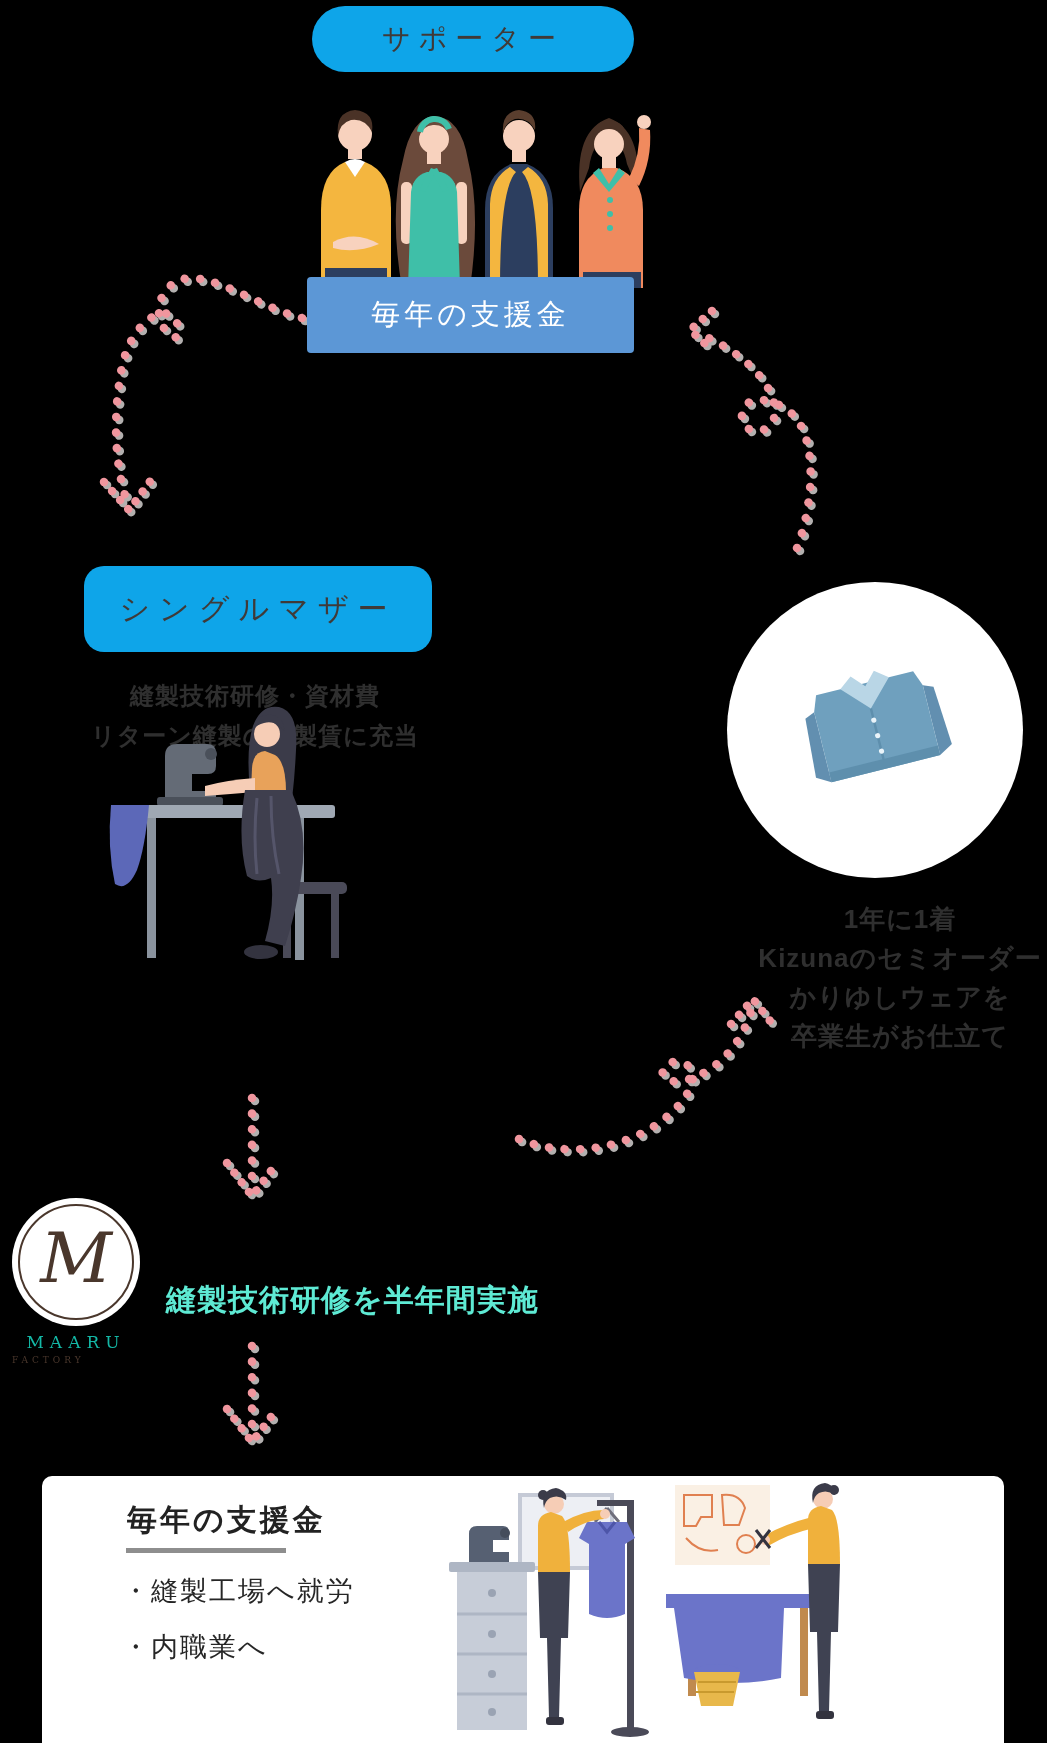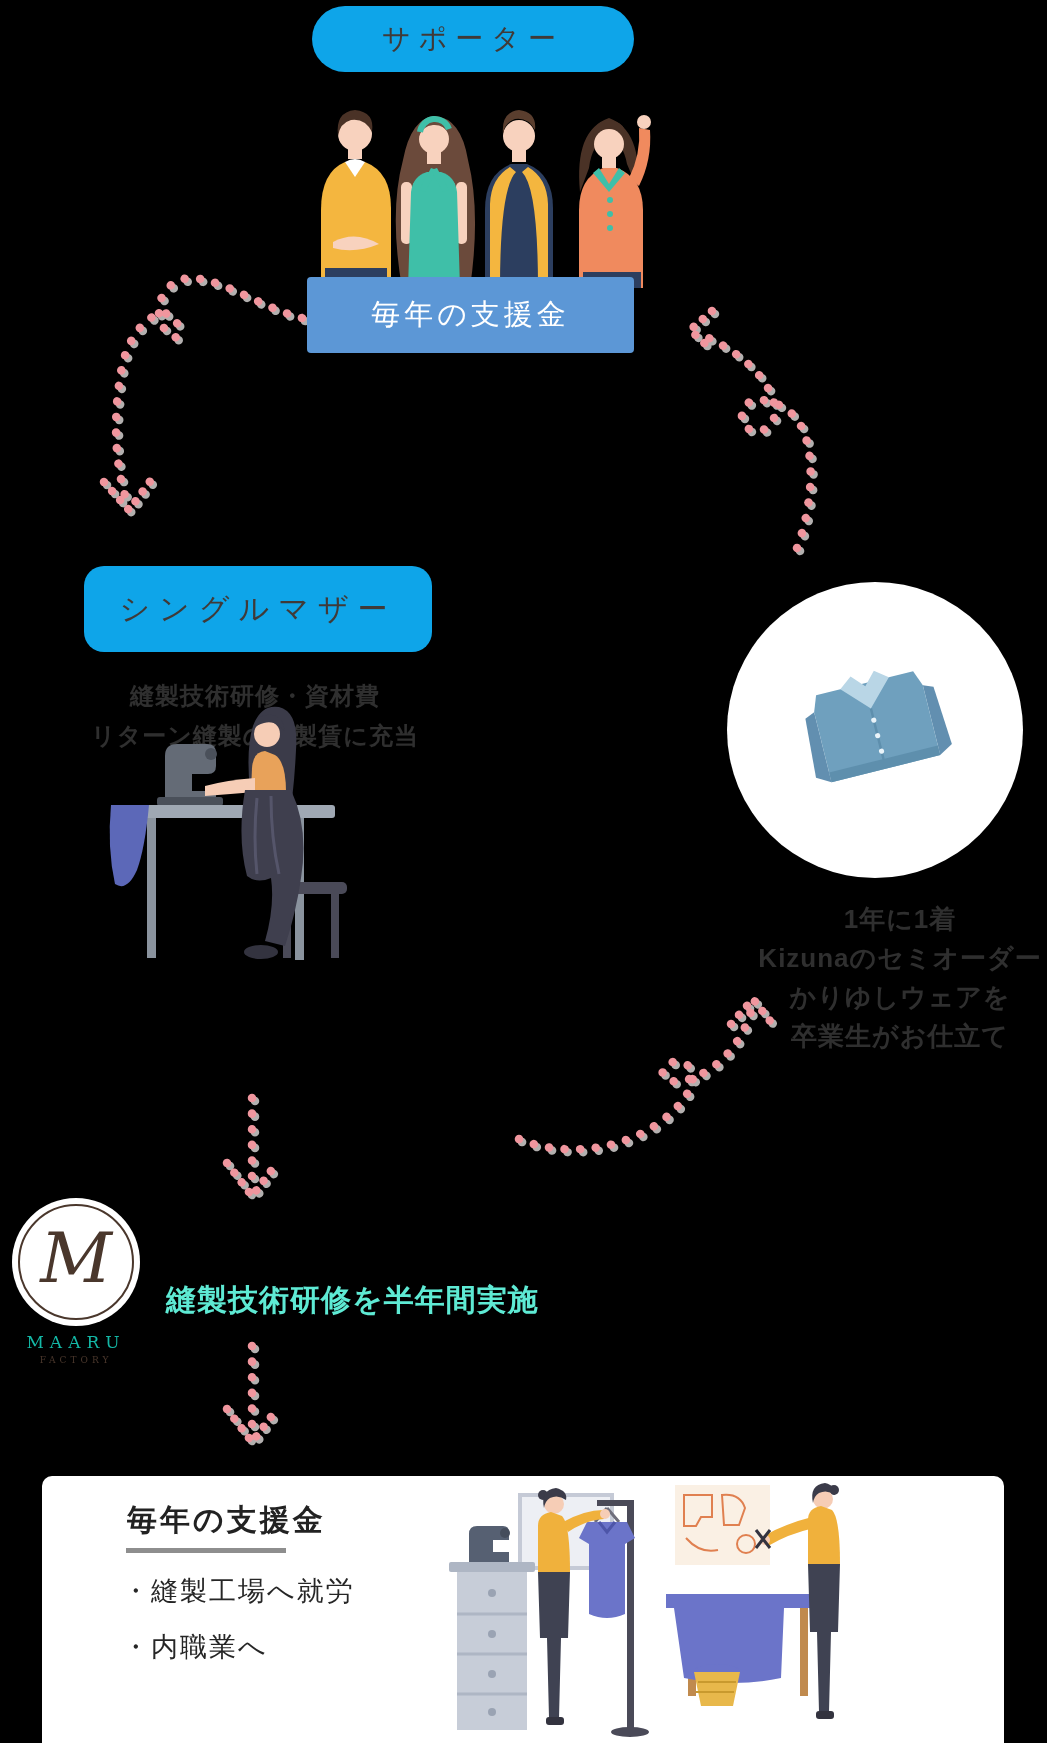--- a/index.html
+++ b/index.html
@@ -37,21 +37,21 @@
         background:#fff;display:flex;align-items:center;justify-content:center;}
 
   
   .logo-disc{position:absolute;z-index:2;left:12px;top:1198px;width:128px;height:128px;border-radius:50%;
         background:#fff;display:flex;align-items:center;justify-content:center;}
   .logo-ring{position:absolute;inset:6px;border:2.5px solid #4A372C;border-radius:50%;}
   .logo-m{font-family:"DejaVu Serif","Liberation Serif",serif;font-style:italic;font-size:70px;
         color:#4A372C;line-height:1;transform:translateY(-4px);}
   .logo-name{position:absolute;z-index:2;left:12px;top:1332px;width:128px;text-align:center;color:#14b8a6;
         font-family:"DejaVu Serif","Liberation Serif",serif;font-size:17px;letter-spacing:6px;}
-  .logo-sub{position:absolute;z-index:2;left:12px;top:1355px;width:128px;text-align:center;color:#4A372C;
+  .logo-sub{position:absolute;z-index:2;left:12px;top:1355px;width:128px;color:#4A372C;
         font-family:"DejaVu Serif","Liberation Serif",serif;font-size:9px;letter-spacing:4px;}
 
   .maaru-line1{position:absolute;z-index:2;left:166px;top:1230px;color:#2F2F2F;font-size:30px;font-weight:700;letter-spacing:1px;}
   .maaru-line1 sup{font-size:13px;}
   .maaru-line2{position:absolute;z-index:2;left:166px;top:1280px;color:#5eead4;font-size:30px;font-weight:700;letter-spacing:1px;text-align:center;}
 
   
   .card{position:absolute;z-index:2;left:42px;top:1476px;width:962px;height:267px;background:#fff;
         border-radius:10px 10px 0 0;}
   .card-heading{position:absolute;left:85px;top:24px;font-size:30px;color:#222;font-weight:600;letter-spacing:3px;}

